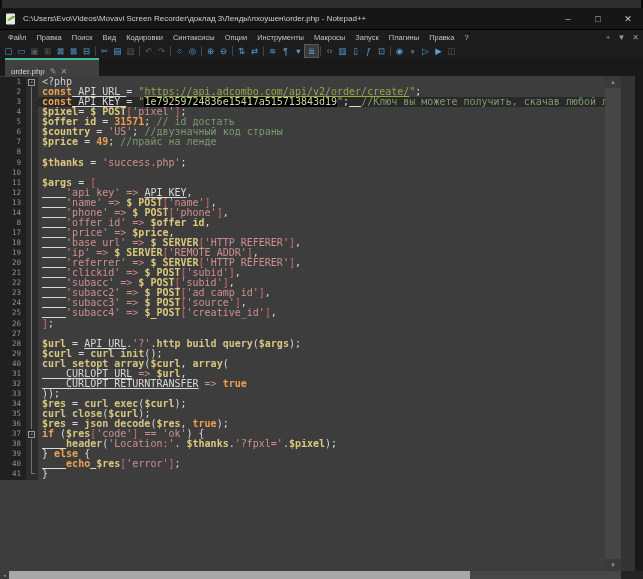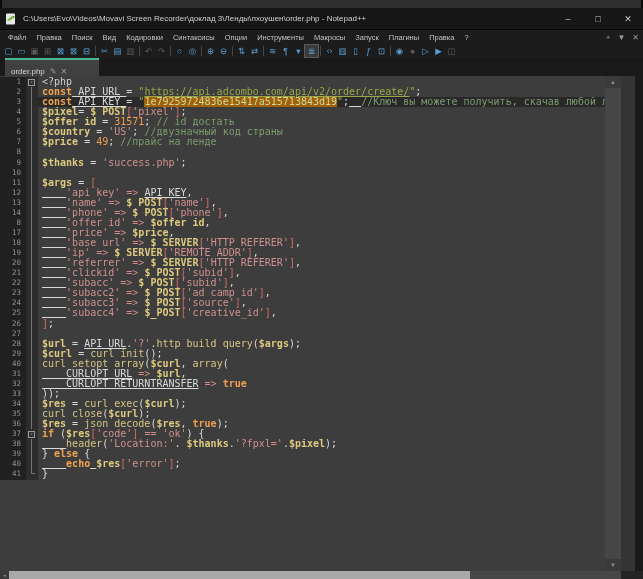--- a/index.html
+++ b/index.html
@@ -57,26 +57,26 @@
   .fold-vline { position:absolute; left:5px; top:0; bottom:0; width:1px; background:#747474; }
   .fold-box { position:absolute; left:2px; top:2px; width:7px; height:7px; border:1px solid #9a9a9a;
               background:#2c2c2c; color:#cccccc; font-size:7px; line-height:4px; text-align:center; }
   .fold-end { position:absolute; left:5px; top:0; height:5px; width:4px;
               border-left:1px solid #747474; border-bottom:1px solid #747474; }
 
   
   .tok-tag  { color:#cdcdcd; }
   .tok-kw   { color:#eea24c; font-weight:bold; }
   .tok-var  { color:#dcc97e; font-weight:bold; }
-  .tok-fn   { color:#d3c583; font-weight:normal; }
+  .tok-fn   { color:#d3c583; font-weight:bold; }
   .tok-str2 { color:#9aa546; }
   .tok-str2u{ color:#9aa546; text-decoration:underline; }
-  .tok-sel  { color:#c9d7a2; background:#a16207; }
+  .tok-sel  { color:#c9d7a2; background:#000000; }
   .tok-str1 { color:#cf8f8f; }
-  .tok-num  { color:#ef9d4e; font-weight:normal; }
+  .tok-num  { color:#ef9d4e; font-weight:bold; }
   .tok-bool { color:#ef9d4e; font-weight:bold; }
   .tok-com  { color:#7c9b6e; }
   .tok-op   { color:#d08a8a; }
   .tok-br   { color:#d06a6a; }
   .tok-pun  { color:#d8d8d8; }
   .tok-txt  { color:#d8d8d8;text-decoration:underline; }
 
   
   .vscroll { position:absolute; top:76px; left:605px; width:16px; bottom:8px; background:#464646; }
   .vs-btn { position:absolute; left:0; width:16px; height:12px; background:#3a3a3a; color:#8d8d8d;

